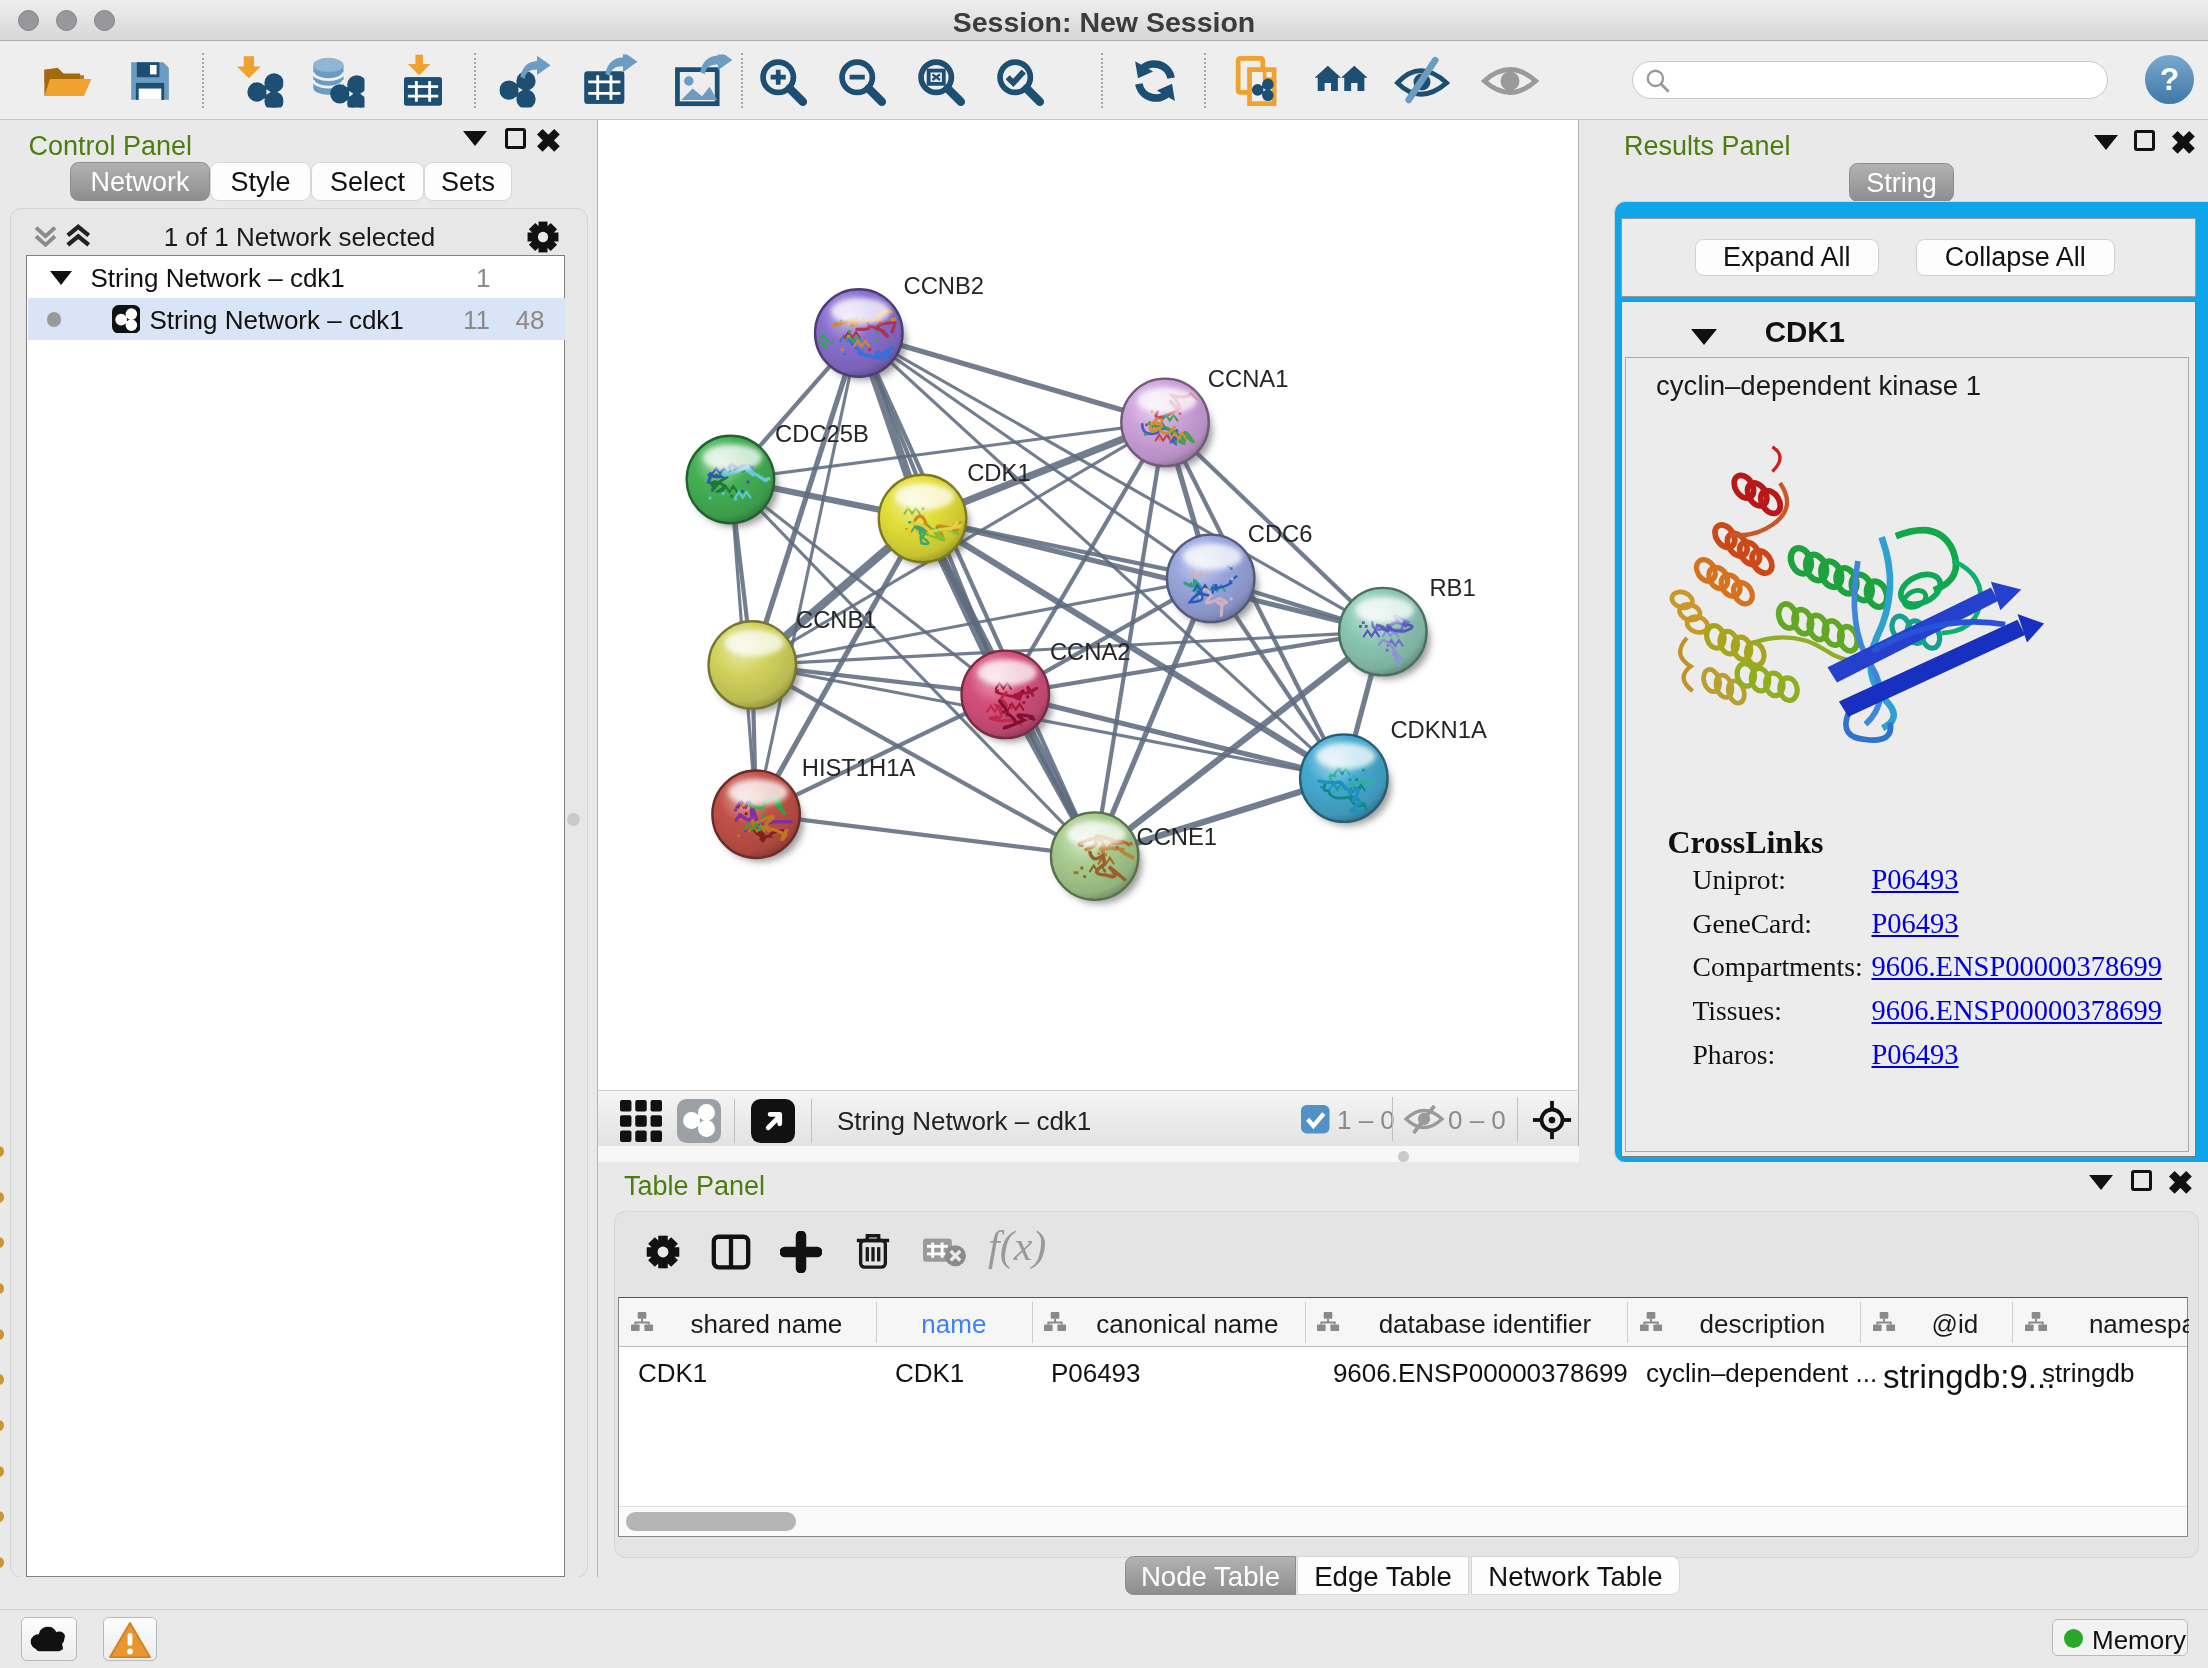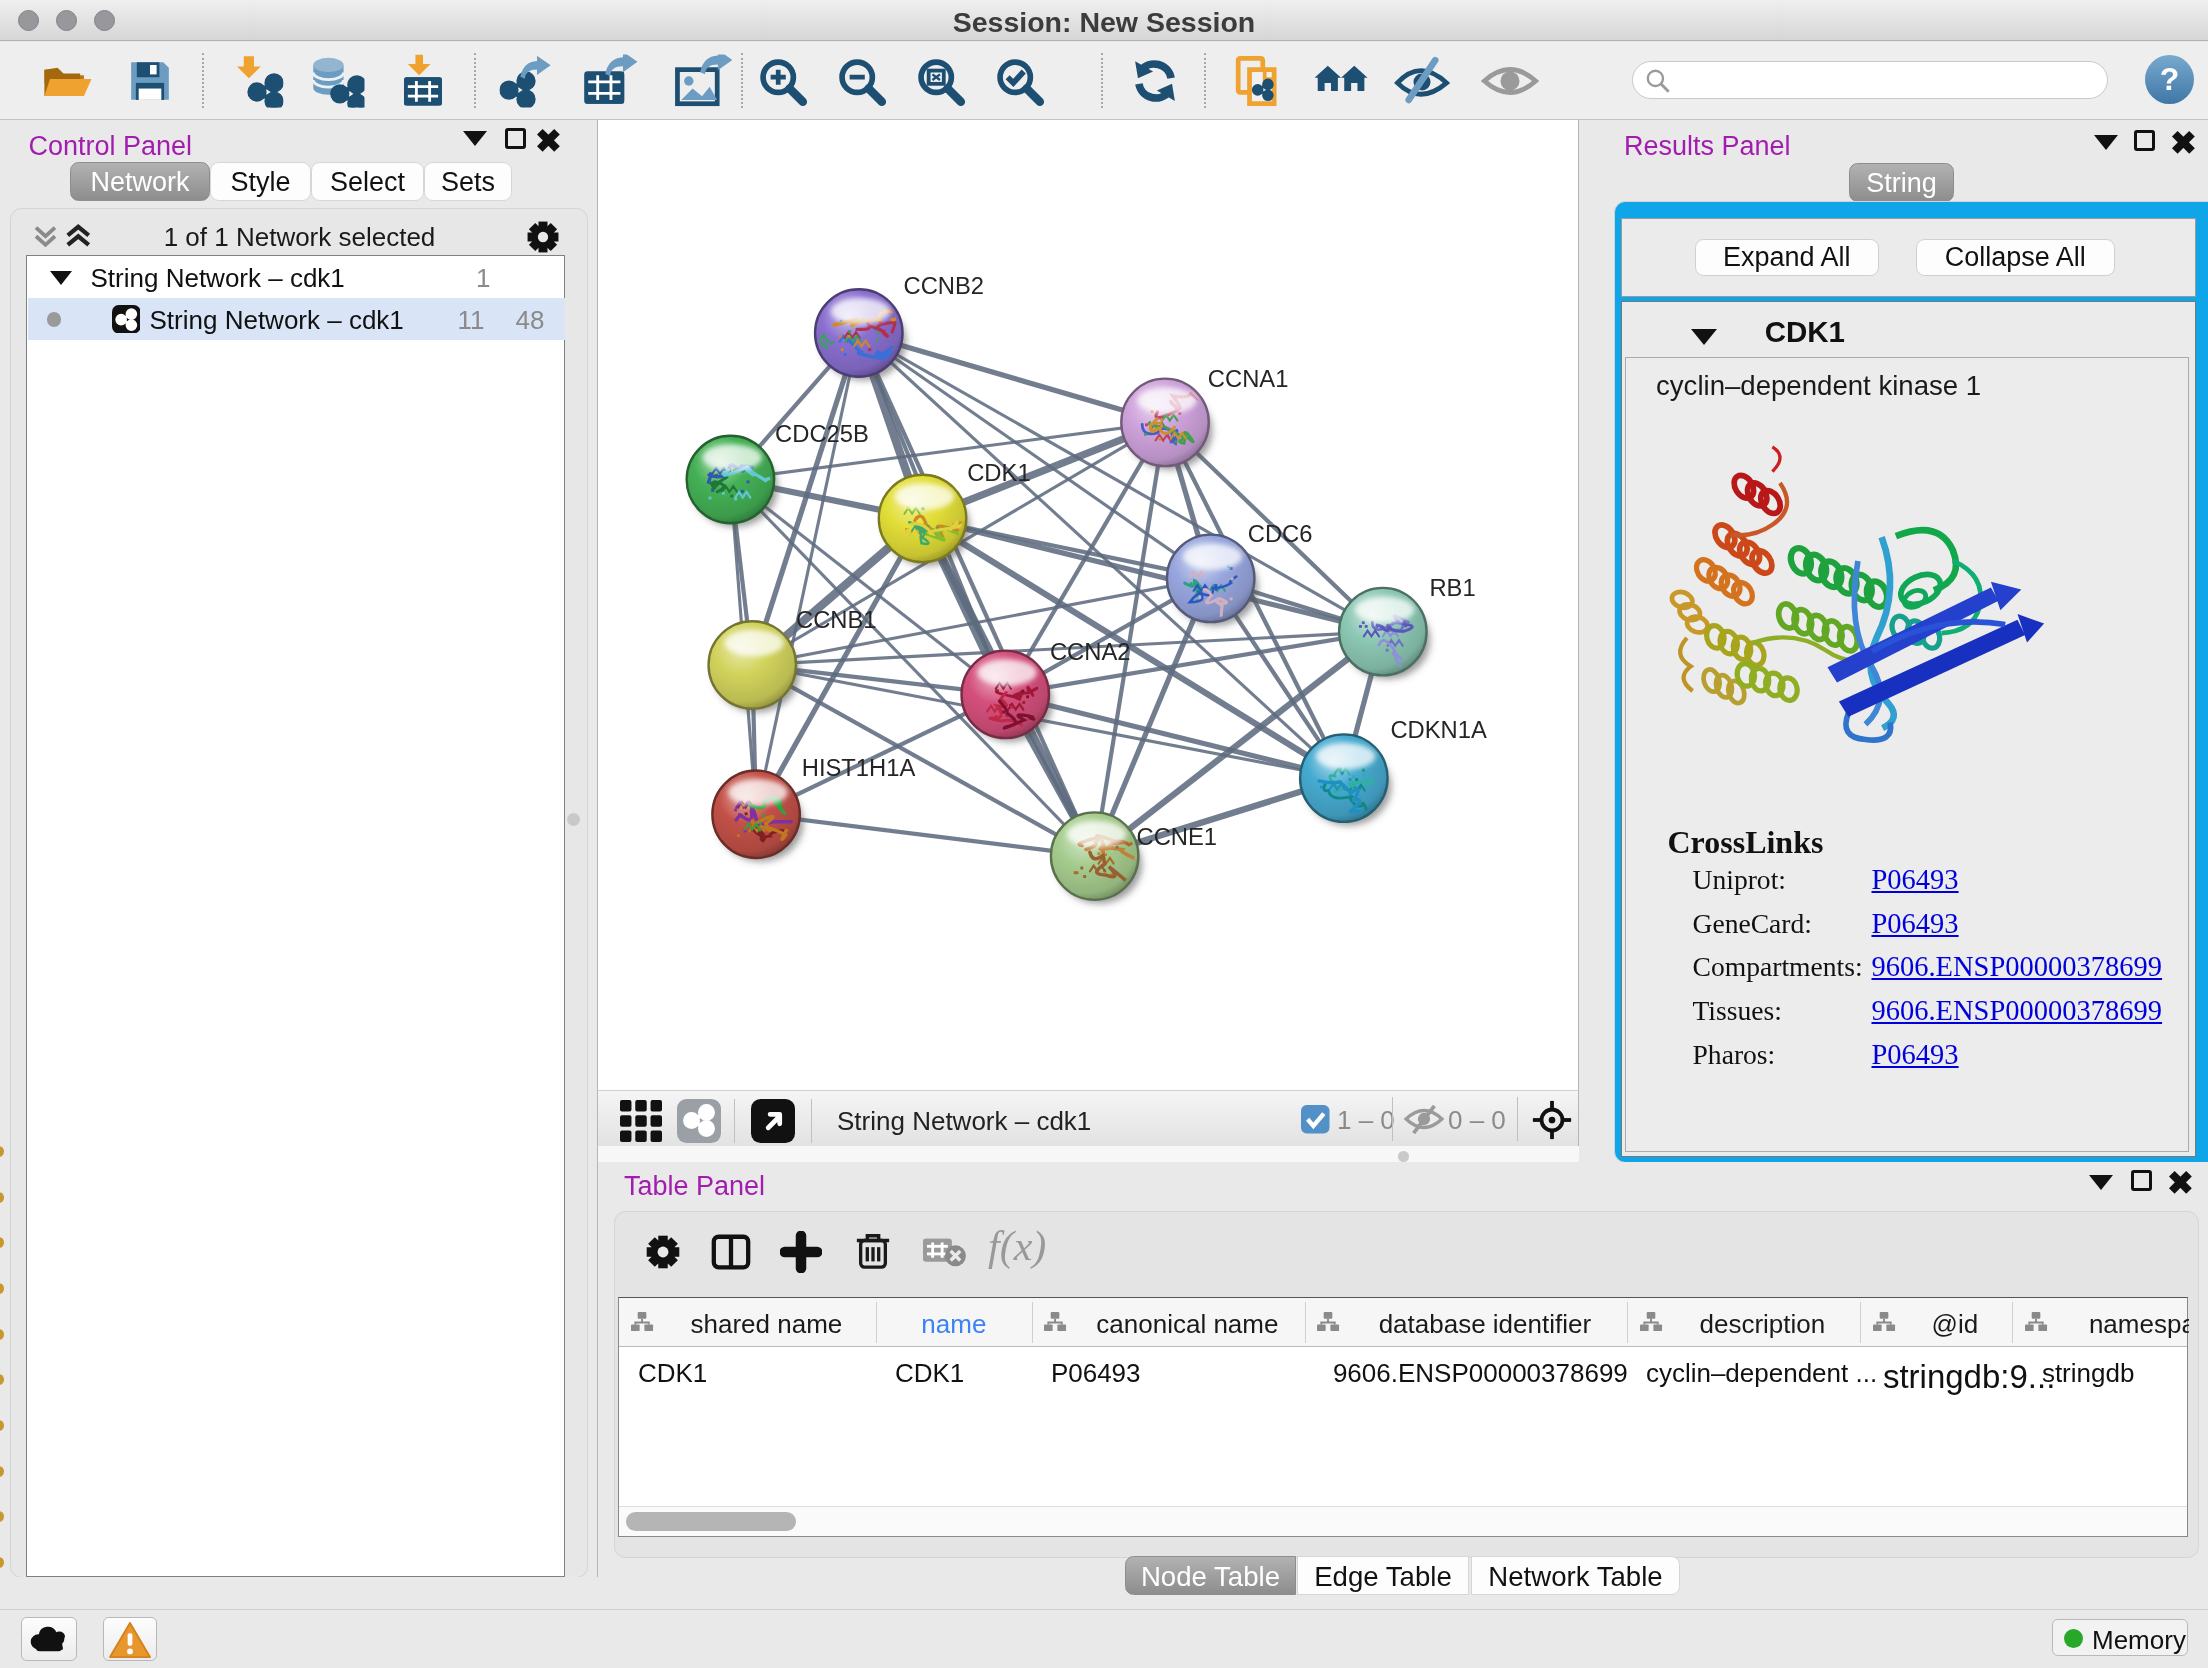--- a/index.html
+++ b/index.html
@@ -6,21 +6,21 @@
 .abs{position:absolute}
 .titlebar{position:absolute;left:0;top:0;width:2208px;height:41px;background:linear-gradient(#efefef,#d6d6d6);border-bottom:1px solid #b0b0b0}
 .tl{position:absolute;top:9.5px;width:21px;height:21px;border-radius:50%;background:#97979c;border:1px solid #818187}
 .wtitle{position:absolute;top:5.7px;left:0;width:2208px;text-align:center;font-size:28.5px;font-weight:700;color:#3c3c3c}
 .toolbar{position:absolute;left:0;top:42px;width:2208px;height:78px;background:#eeeeee;border-bottom:1px solid #c4c4c4}
 .ticon{position:absolute;top:50%;transform:translate(-50%,-50%)}
 .ticon svg{display:block}
 .tsep{position:absolute;top:11.4px;height:55px;width:0;border-left:2.9px dotted #a8a8a8}
 .search{position:absolute;left:1632px;top:19px;width:476px;height:38px;background:#fff;border:1.9px solid #c9c9c9;border-radius:19px}
 .help{position:absolute;left:2145px;top:13.3px;width:49px;height:49px;border-radius:50%;background:linear-gradient(#79aace,#3f77a6);color:#fff;font-size:32px;font-weight:700;text-align:center;line-height:49px}
-.panel-title{font-size:27px;color:#a21caf}
+.panel-title{font-size:27px;color:#4d7c0f}
 .tab{position:absolute;top:0;height:39px;line-height:39px;text-align:center;font-size:27px;background:#fdfdfd;color:#111;border:1px solid #d6d6d6}
 .tab.sel{background:linear-gradient(#b2b2b2,#8d8d8d);color:#fff;border-color:#8d8d8d}
 .btn{position:absolute;background:#fdfdfd;border:1px solid #cfcfcf;border-radius:8.6px;text-align:center;font-size:27px;color:#111}
 .link{color:#0000dd;text-decoration:underline}
 .serif{font-family:Liberation Serif, serif}
 
 </style></head><body>
 <div class="titlebar">
     <div class="tl" style="left:18px"></div>
     <div class="tl" style="left:56px"></div>
@@ -256,21 +256,21 @@
               <rect x="0" y="0" width="30" height="30" rx="7" fill="#111"></rect>
               <g stroke="#fff" stroke-width="2.9" fill="#fff">
                 <line x1="20.4" y1="9.6" x2="9.6" y2="15.36"></line>
                 <line x1="9.6" y1="15.36" x2="20.4" y2="21.119999999999997"></line>
                 <circle cx="20.4" cy="9.6" r="4.68"></circle>
                 <circle cx="9.6" cy="15.36" r="4.68"></circle>
                 <circle cx="20.4" cy="21.119999999999997" r="4.68"></circle>
               </g>
             </svg></div>
           <div class="abs" style="left:122px;top:6.7px;font-size:26px;color:#111">String Network – cdk1</div>
-          <div class="abs" style="left:430px;top:6.7px;width:38px;text-align:left;font-size:26px;color:#8a8a8a">11</div>
+          <div class="abs" style="left:430px;top:6.7px;width:38px;text-align:center;font-size:26px;color:#8a8a8a">11</div>
           <div class="abs" style="left:479px;top:6.7px;width:38px;text-align:right;font-size:26px;color:#8a8a8a">48</div>
         </div>
 </div>
 </div>
 </div>
 <div class="abs" style="left:598px;top:120px;width:981px;height:971px;background:#ffffff;border-right:1px solid #b5b5b5"></div>
 <svg width="980" height="971" viewBox="629 126 1030 1021" style="position:absolute;left:598px;top:120px">
 <defs>
 <filter id="nblur" x="-50%" y="-50%" width="200%" height="200%">
         <feGaussianBlur stdDeviation="3"></feGaussianBlur>

